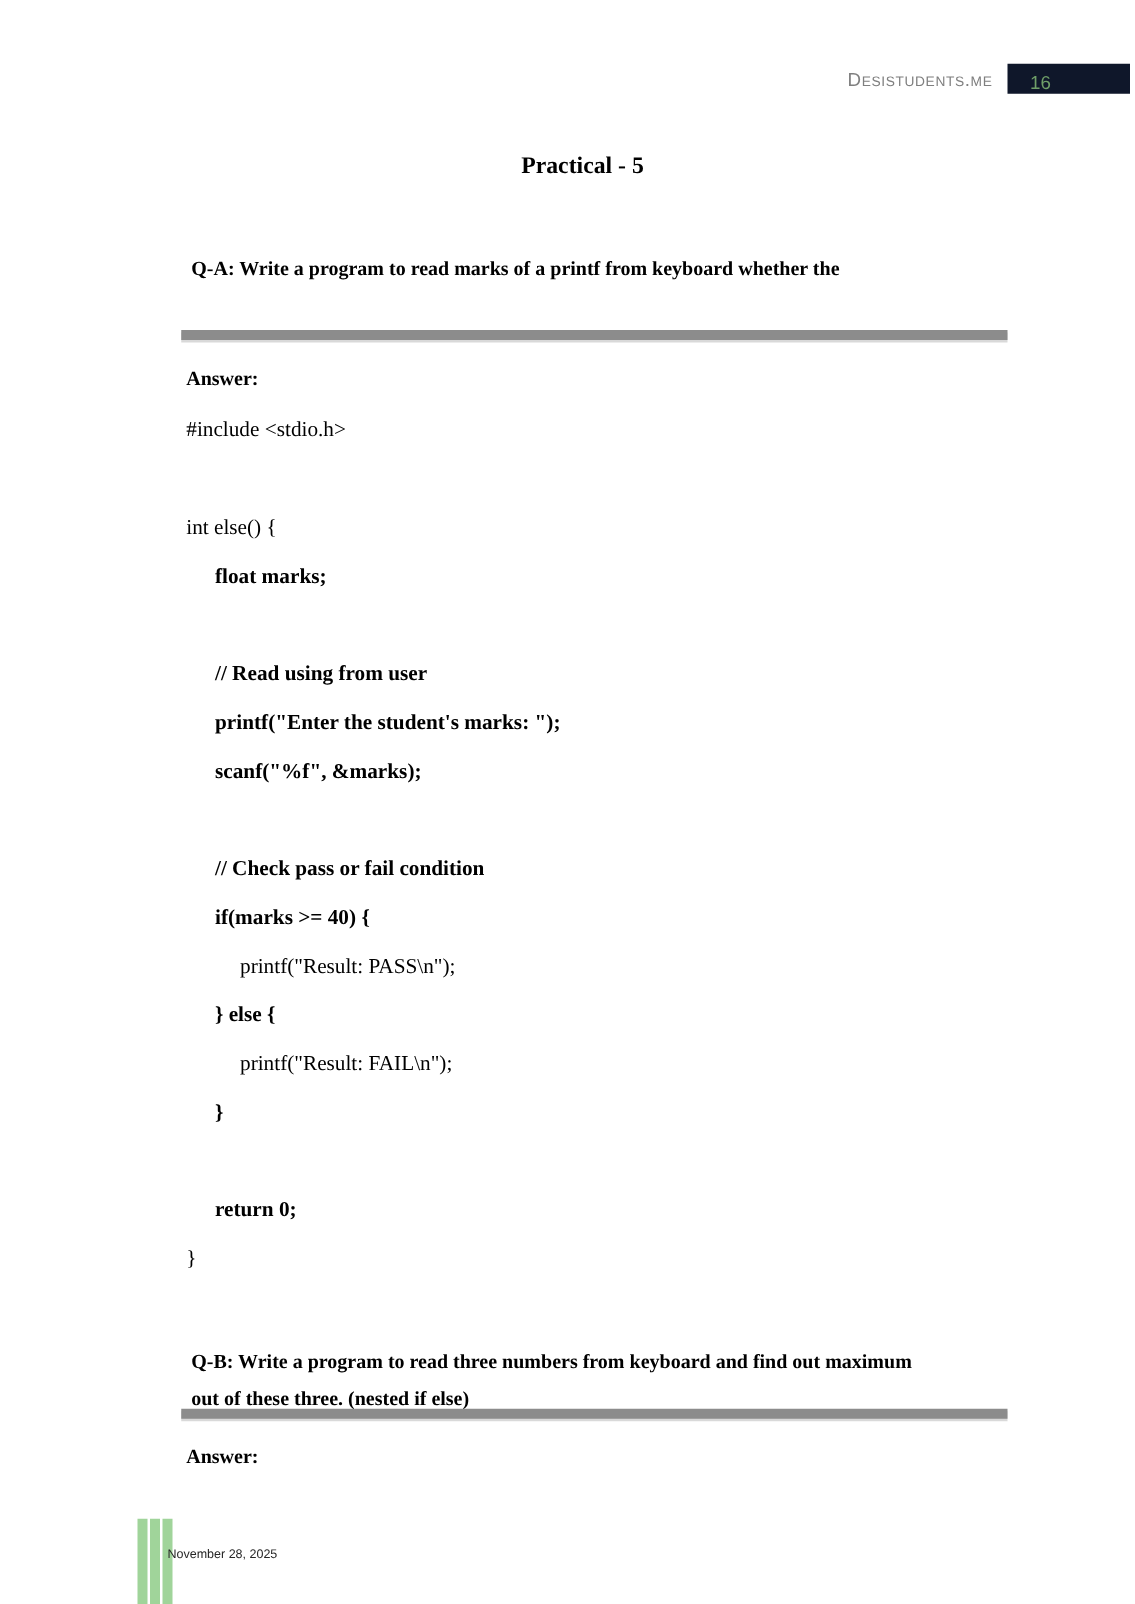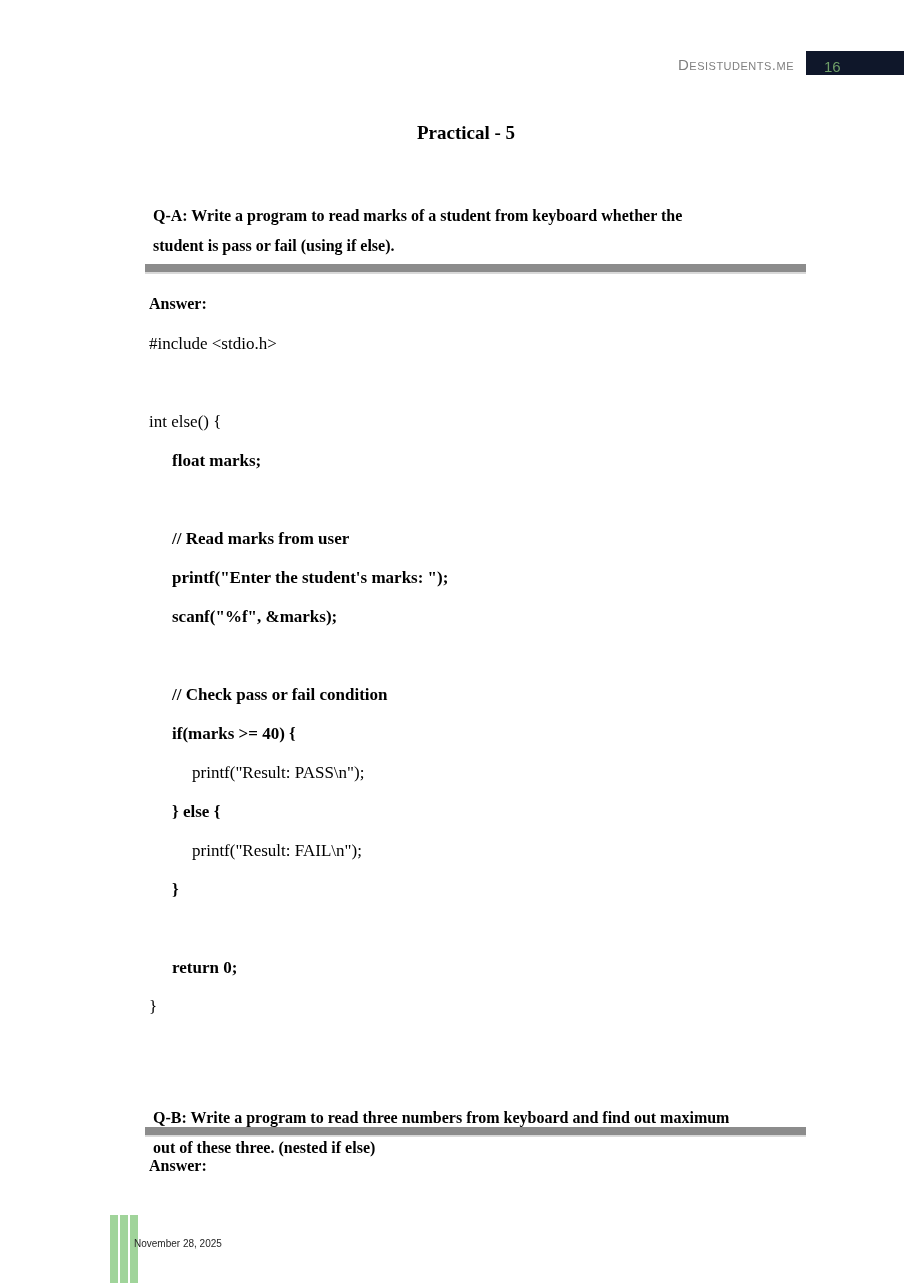--- a/index.html
+++ b/index.html
@@ -53,21 +53,21 @@
   
   .question {
     position: absolute;
     left: 137px;
     width: 690px;
     font-size: 16px;
     font-weight: bold;
     line-height: 22px;
   }
   .q-a { top: 189px; }
-  .q-b { top: 1091px; }
+  .q-b { top: 1063px; }
   .question .qline { white-space: nowrap; }
 
   .separator {
     position: absolute;
     left: 137px;
     width: 661px;
     height: 2px;
     background: #8c8c8c;
     box-shadow: 0 2px 0 #d9d9d9;
   }
@@ -131,35 +131,34 @@
 <div class="page">
 
   <div class="site-name">Desistudents.me</div>
   <div class="page-badge">
     <span>16</span>
   </div>
 
   <div class="doc-title">Practical - 5</div>
 
   <div class="question q-a">
-    <div class="qline">Q-A: Write a program to read marks of a student from keyboard whether the</div>
-    <div class="qline">student is pass or fail (using if else).</div>
+    <div class="qline">Q-A: Write a program to read marks of a printf from keyboard whether the</div>
   </div>
 
   <div class="separator sep-1"></div>
 
   <div class="answer-label ans-1">Answer:</div>
 
   <div class="code-block">
     <div class="code-line ind0">#include &lt;stdio.h&gt;</div>
     <div class="blank-line"></div>
     <div class="code-line ind0">int else() {</div>
     <div class="code-line ind1">float marks;</div>
     <div class="blank-line"></div>
-    <div class="code-line ind1">// Read marks from user</div>
+    <div class="code-line ind1">// Read using from user</div>
     <div class="code-line ind1">printf("Enter the student's marks: ");</div>
     <div class="code-line ind1">scanf("%f", &amp;marks);</div>
     <div class="blank-line"></div>
     <div class="code-line ind1">// Check pass or fail condition</div>
     <div class="code-line ind1">if(marks &gt;= 40) {</div>
     <div class="code-line ind2">printf("Result: PASS\n");</div>
     <div class="code-line ind1">} else {</div>
     <div class="code-line ind2">printf("Result: FAIL\n");</div>
     <div class="code-line ind1">}</div>
     <div class="blank-line"></div>

